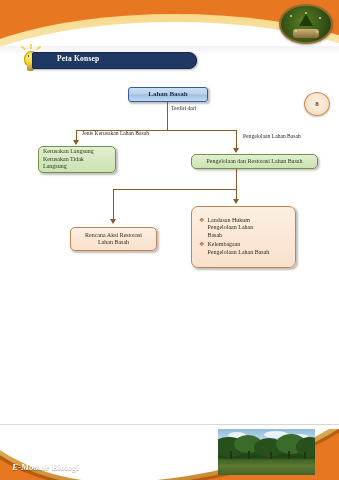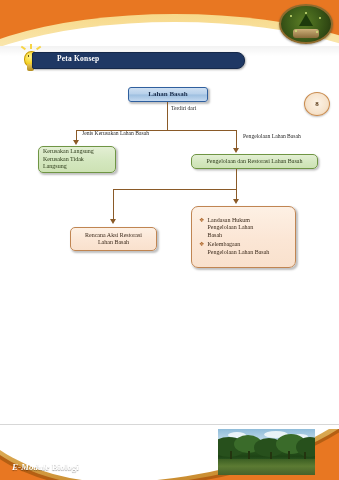--- a/index.html
+++ b/index.html
@@ -54,21 +54,20 @@
   }
   .logo .spark{position:absolute;width:2px;height:2px;border-radius:50%;background:#cfe27a;}
 
   
   .sec-header{
     position:absolute;left:32px;top:52px;width:163px;height:15px;
     background:#1f3864;
     border:1px solid #16294a;
     border-radius:2px 8px 8px 2px;
     box-shadow:1px 1px 2px rgba(0,0,0,.3);
-    padding-left:48px;
   }
   .sec-header .label{
     position:absolute;left:24px;top:1px;
     color:#ffffff;font-size:7.5px;font-weight:bold;
     letter-spacing:.2px;font-family:"Liberation Serif", serif;
   }
   .bulb{
     position:absolute;left:18px;top:44px;width:26px;height:30px;
   }
   .bulb .glass{

